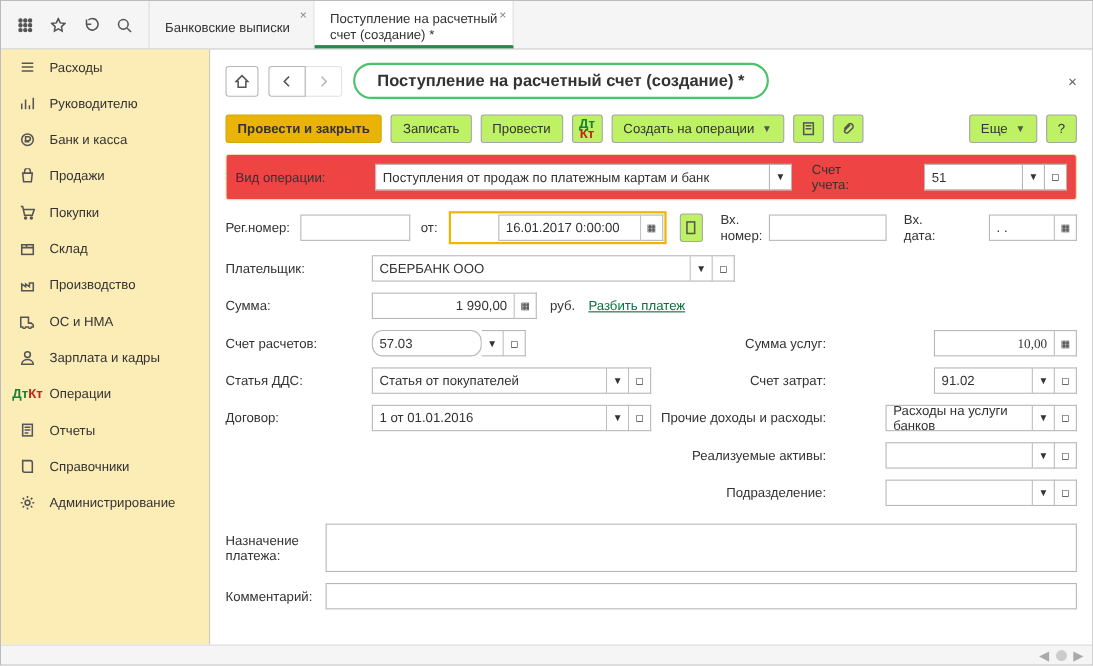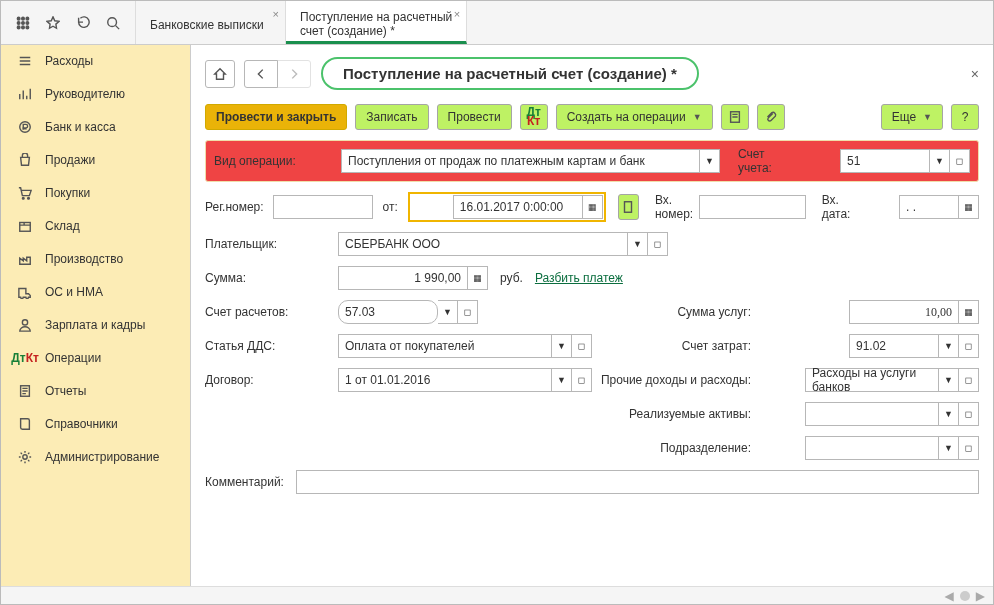--- a/index.html
+++ b/index.html
@@ -328,21 +328,21 @@
           <span class="lbl">Счет расчетов:</span>
           <div class="sel">
               <div class="inp" style="width:100px;border-radius:10px;">57.03</div>
               <div class="sel-btn">▼</div>
               <div class="sel-btn">◻</div>
             </div>
         </div>
         <div class="row">
           <span class="lbl">Статья ДДС:</span>
           <div class="sel" style="flex:1;">
-              <div class="inp" style="flex:1;">Оплата от покупателей</div>
+              <div class="inp" style="flex:1;">Статья от покупателей</div>
               <div class="sel-btn">▼</div>
               <div class="sel-btn">◻</div>
             </div>
         </div>
         <div class="row">
           <span class="lbl">Договор:</span>
           <div class="sel" style="flex:1;">
               <div class="inp" style="flex:1;">1 от 01.01.2016</div>
               <div class="sel-btn">▼</div>
               <div class="sel-btn">◻</div>
@@ -385,20 +385,24 @@
             <span class="lbl2">Подразделение:</span>
           <div class="sel" style="flex:1;">
               <div class="inp" style="flex:1;"></div>
               <div class="sel-btn">▼</div>
               <div class="sel-btn">◻</div>
             </div>
         </div>
       </div>
     </div>
 
+    <div class="row" style="margin-top:6px;">
+      <span class="lbl">Назначение платежа:</span>
+      <div class="ta"></div>
+    </div>
     <div class="row">
       <span class="lbl">Комментарий:</span>
       <div class="inp" style="flex:1;"></div>
     </div>
   </div>
 </div>
 
 <div class="bottombar">
   <span style="color:#aaa;">◀</span>
   <span class="scroll-dot"></span>

